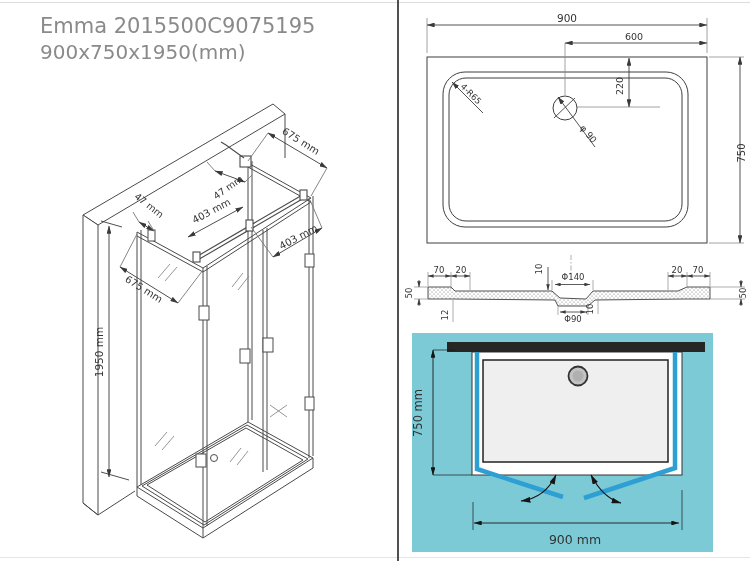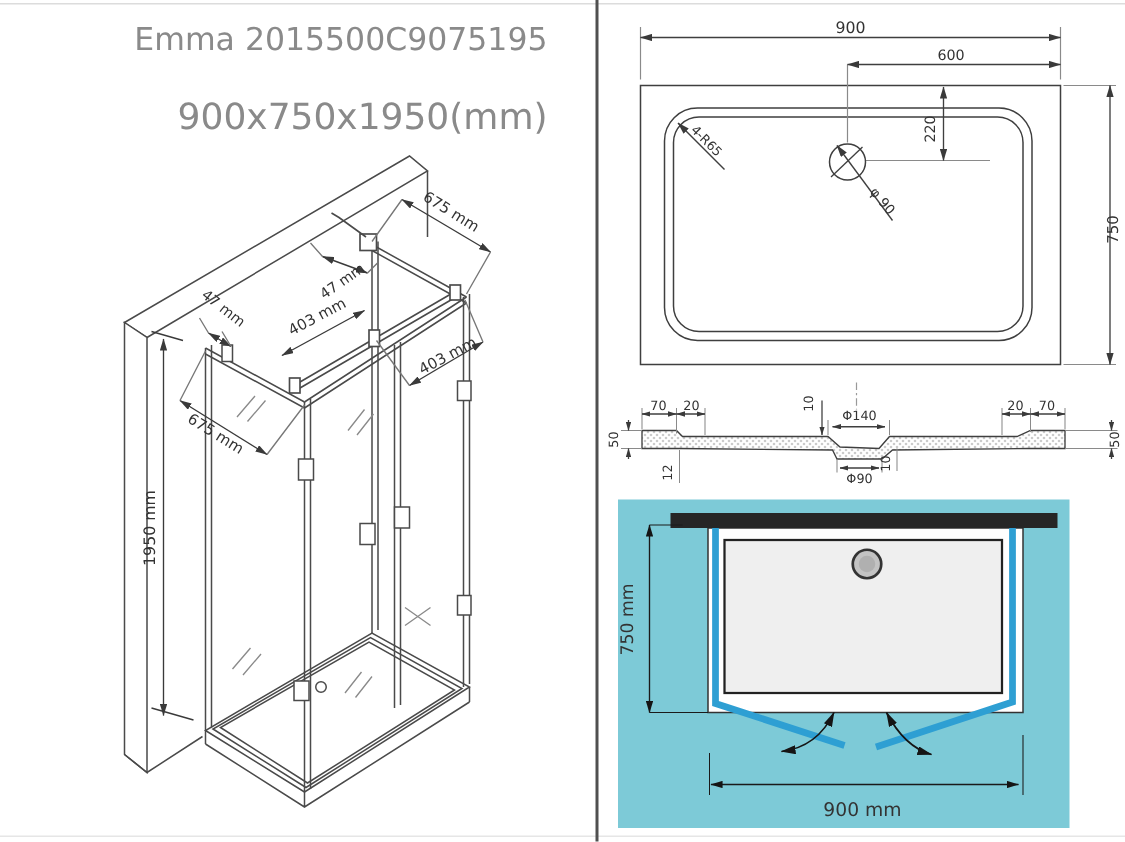--- a/index.html
+++ b/index.html
@@ -3,25 +3,25 @@
 <meta charset="utf-8">
 <style>
   html,body{margin:0;padding:0;}
   body{
     width:750px;height:561px;position:relative;background:#ffffff;
     overflow:hidden;font-family:"DejaVu Sans", sans-serif;
   }
   .edge-line{position:absolute;left:0;width:750px;height:1px;background:#dcdcdc;}
   #divider{position:absolute;left:397px;top:0;width:2px;height:561px;background:#505050;}
   #title-block{
-    position:absolute;left:40px;top:14px;width:325px;text-align:right;
+    position:absolute;left:40px;top:14px;width:325px;text-align:left;
     color:#8a8a8a;line-height:1.22;
   }
   #title-block .t1{font-size:21px;}
-  #title-block .t2{font-size:24px;margin-top:24px;}
+  #title-block .t2{font-size:20px;}
   svg{position:absolute;}
   #svg-iso{left:0;top:80px;}
   #svg-plan{left:405px;top:5px;}
   #svg-section{left:405px;top:253px;}
   #svg-install{left:405px;top:330px;}
   text{font-family:"DejaVu Sans", sans-serif;fill:#333;}
 </style>
 </head>
 <body>
 

